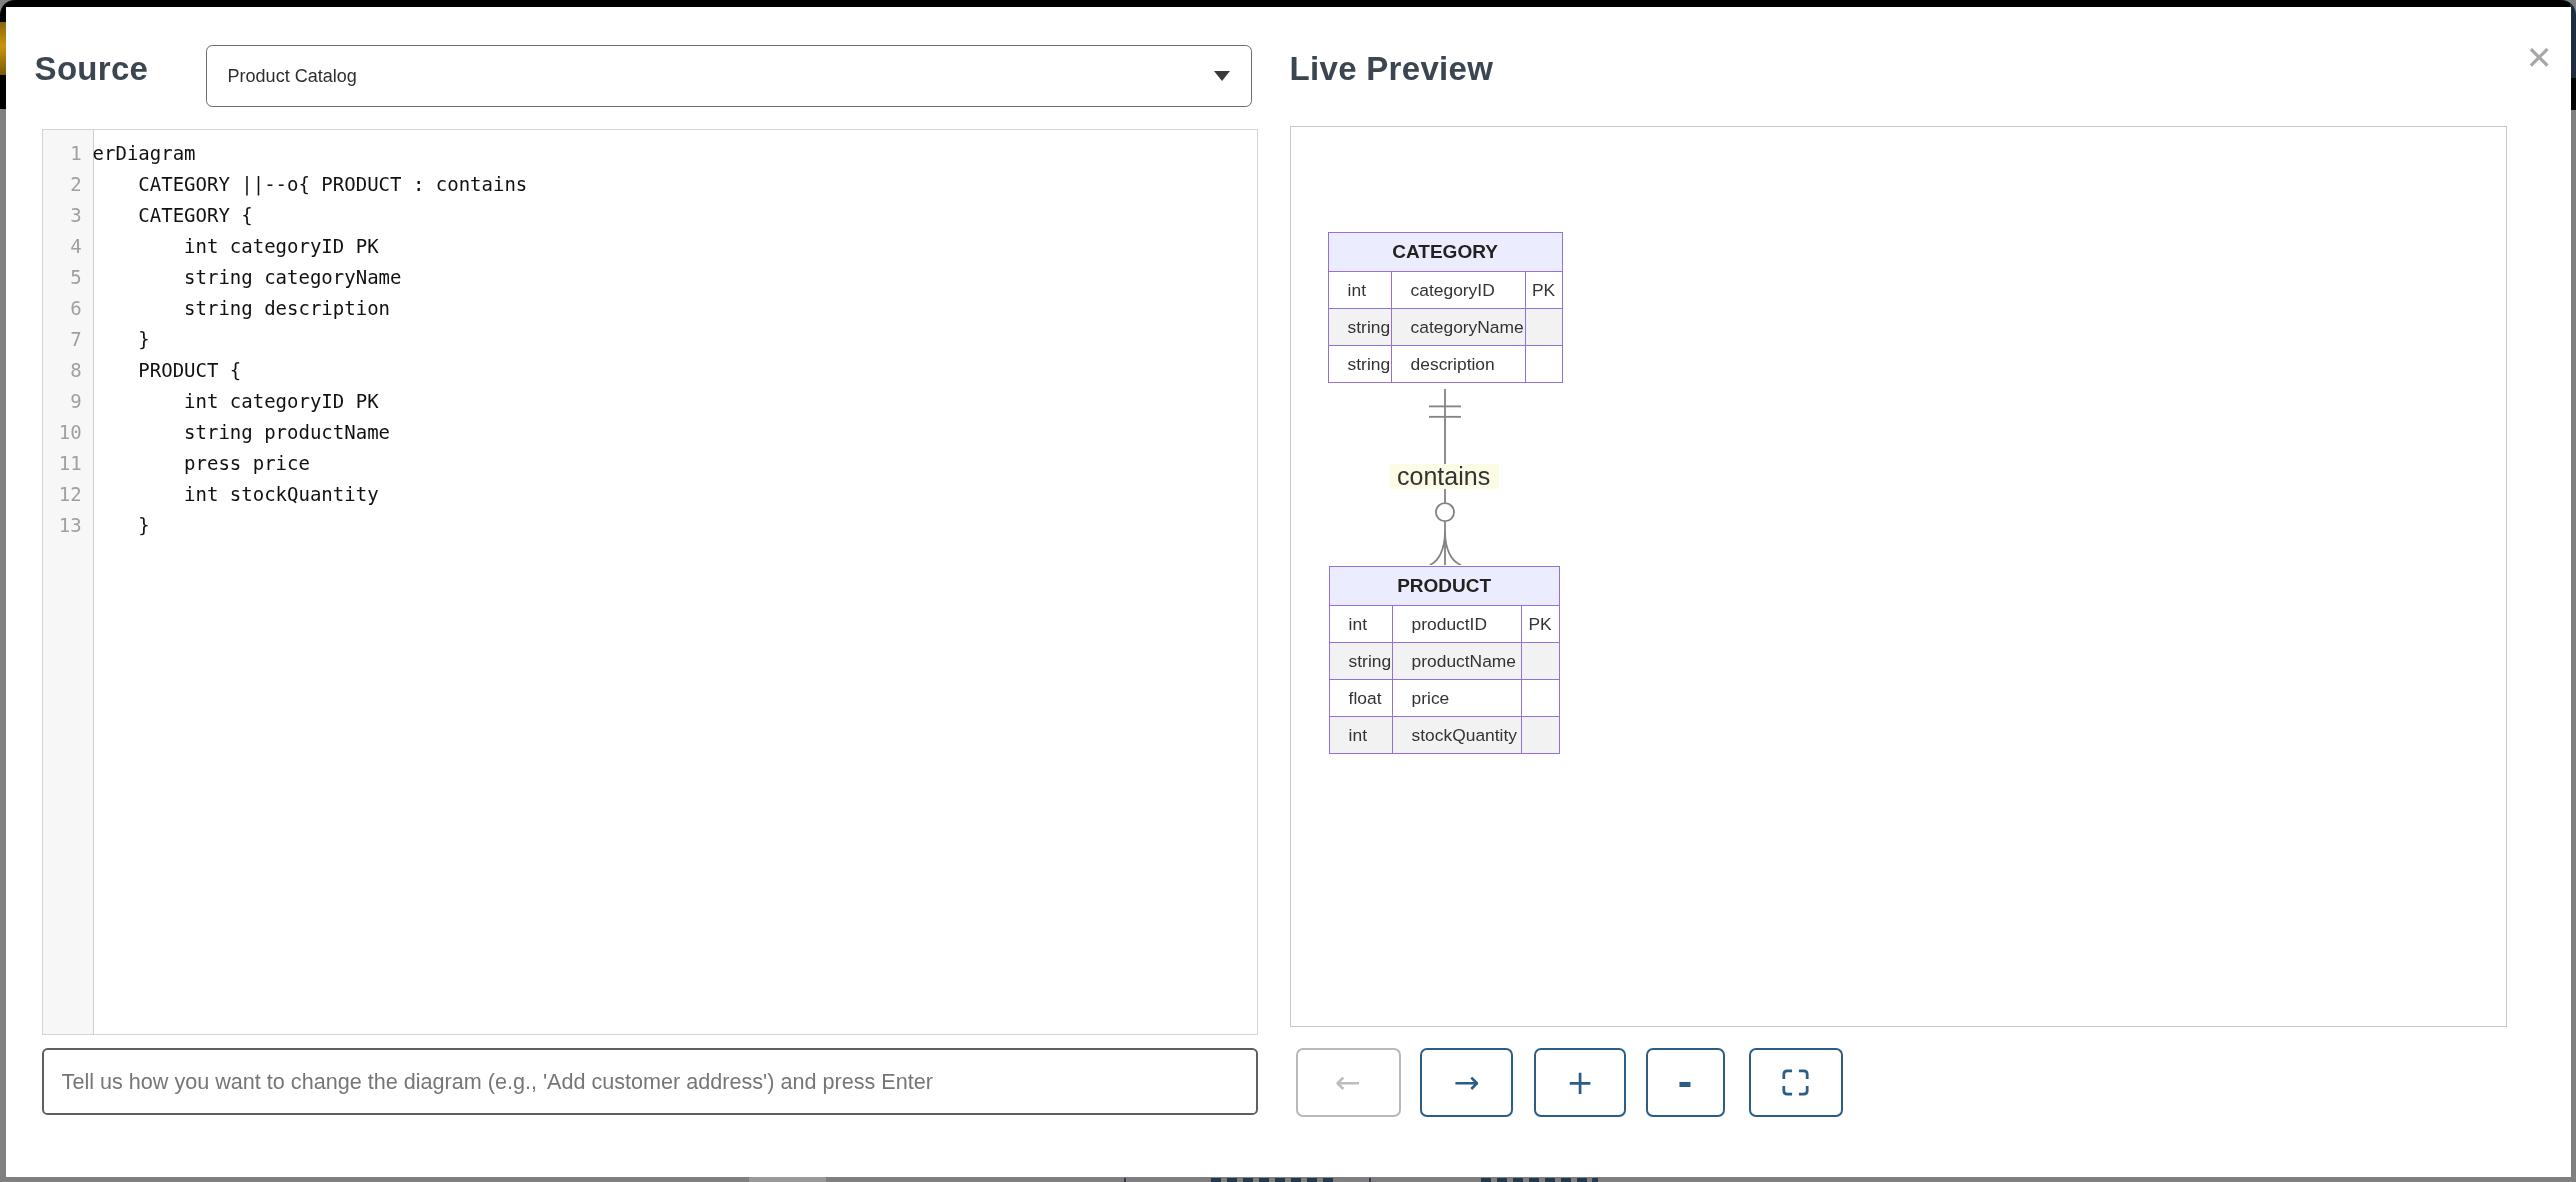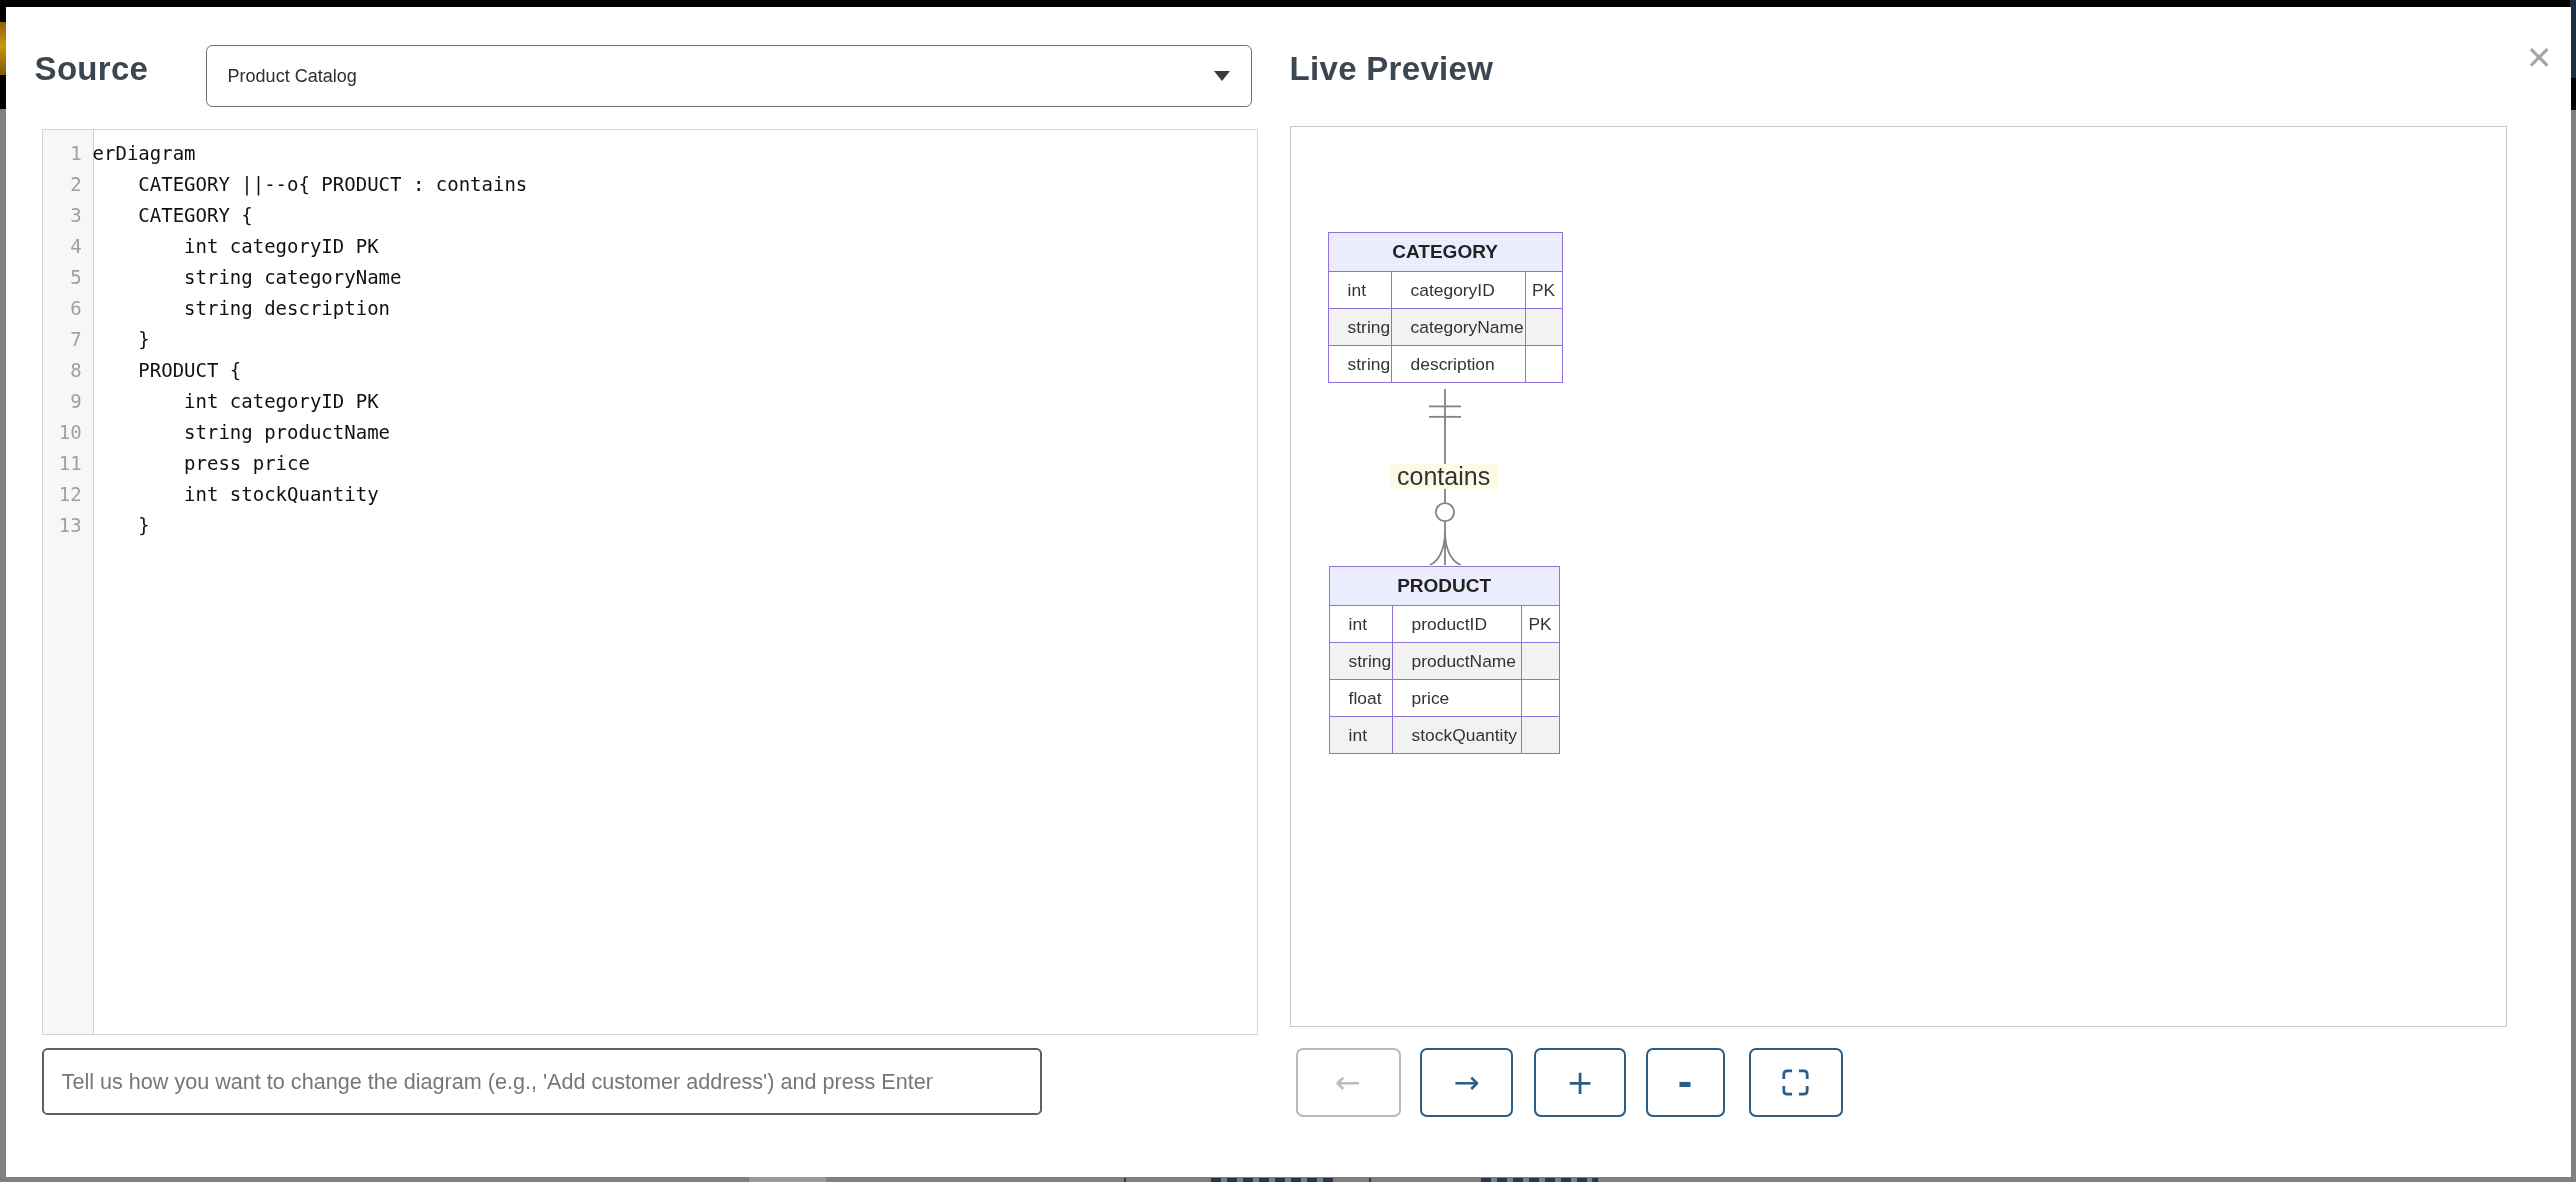--- a/index.html
+++ b/index.html
@@ -1,17 +1,17 @@
 <!DOCTYPE html>
 <html style="font-size:11px"><head>
 <meta charset="utf-8">
 <style>
   html,body{margin:0;padding:0;background:#808080;}
   .screen{position:relative;width:2576px;height:1182px;overflow:hidden;background:#808080;
-          font-family:"Liberation Sans", sans-serif;}
+          font-family:"Liberation Sans", sans-serif;border-radius:15px;}
   
   .edge{position:absolute;}
   .edge-top{left:0;top:0;width:2576px;height:7px;background:#000;}
   .edge-left{left:0;top:0;width:5.6px;height:109px;background:#000;}
   .edge-left-logo{left:0;top:22px;width:5.6px;height:53px;
       background:linear-gradient(180deg,#8a6508 0%,#c9960c 45%,#7a5a06 100%);}
   .edge-right-navy{left:2570px;top:0;width:5.6px;height:78px;background:#1c2e40;}
   .edge-right-black{left:2570px;top:78px;width:5.6px;height:32px;background:#000;}
   .edge-bottom{left:0;top:1177px;width:2576px;height:5.6px;background:#7f7f7f;}
   .edge-bottom .seg-light{position:absolute;left:749px;top:0;width:77px;height:5.6px;background:#9a9a9a;}
@@ -46,21 +46,21 @@
   .gutter-bg{position:absolute;left:0;top:0;bottom:0;width:50px;background:#f7f7f7;
       border-right:1.4px solid #cfcfcf;}
   .code-lines{position:absolute;left:0;top:8.4px;right:0;}
   .code-line{display:flex;height:31px;line-height:31px;
       font-family:"DejaVu Sans Mono", monospace;font-size:19px;}
   .code-line .ln{width:50px;box-sizing:border-box;padding-right:11px;text-align:right;
       color:#a0a0a0;flex:0 0 auto;}
   .code-line .ct{white-space:pre;color:#111;}
 
   
-  .prompt{position:absolute;left:36px;top:1041px;width:1000px;height:67px;box-sizing:border-box;
+  .prompt{position:absolute;left:36px;top:1041px;width:1216px;height:67px;box-sizing:border-box;
       border:2.1px solid #5f5f5f;border-radius:5.6px;font-size:21.6px;color:#333;padding:0 18px;
       font-family:"Liberation Sans", sans-serif;outline:none;}
   .prompt::placeholder{color:#767676;opacity:1;}
 
   
   .preview-box{position:absolute;left:1284px;top:119px;width:1217px;height:901px;background:#fff;
       border:1.4px solid #c9c9c9;box-sizing:border-box;}
 
   
   .entity{position:absolute;}

